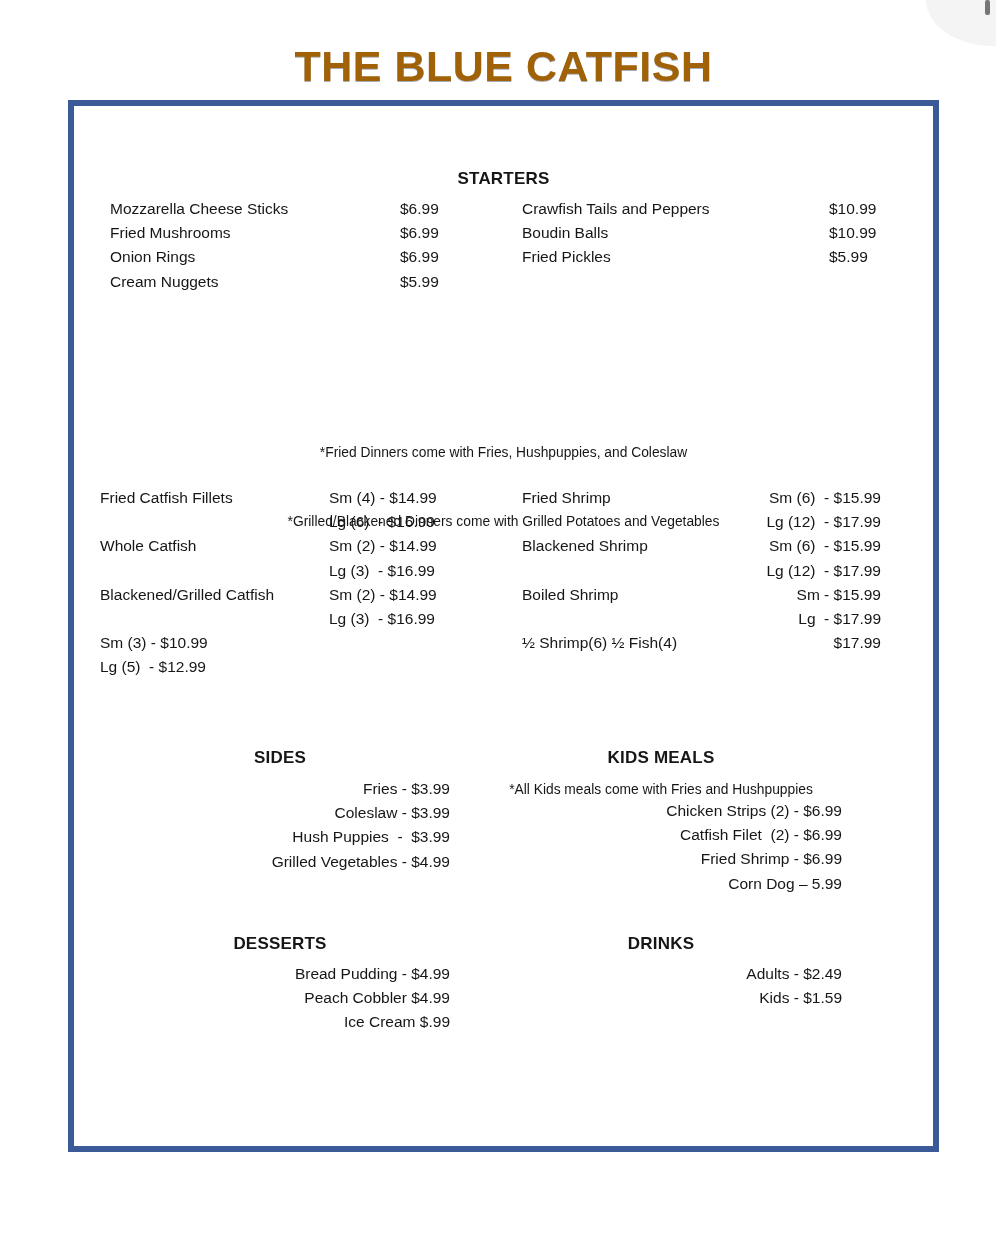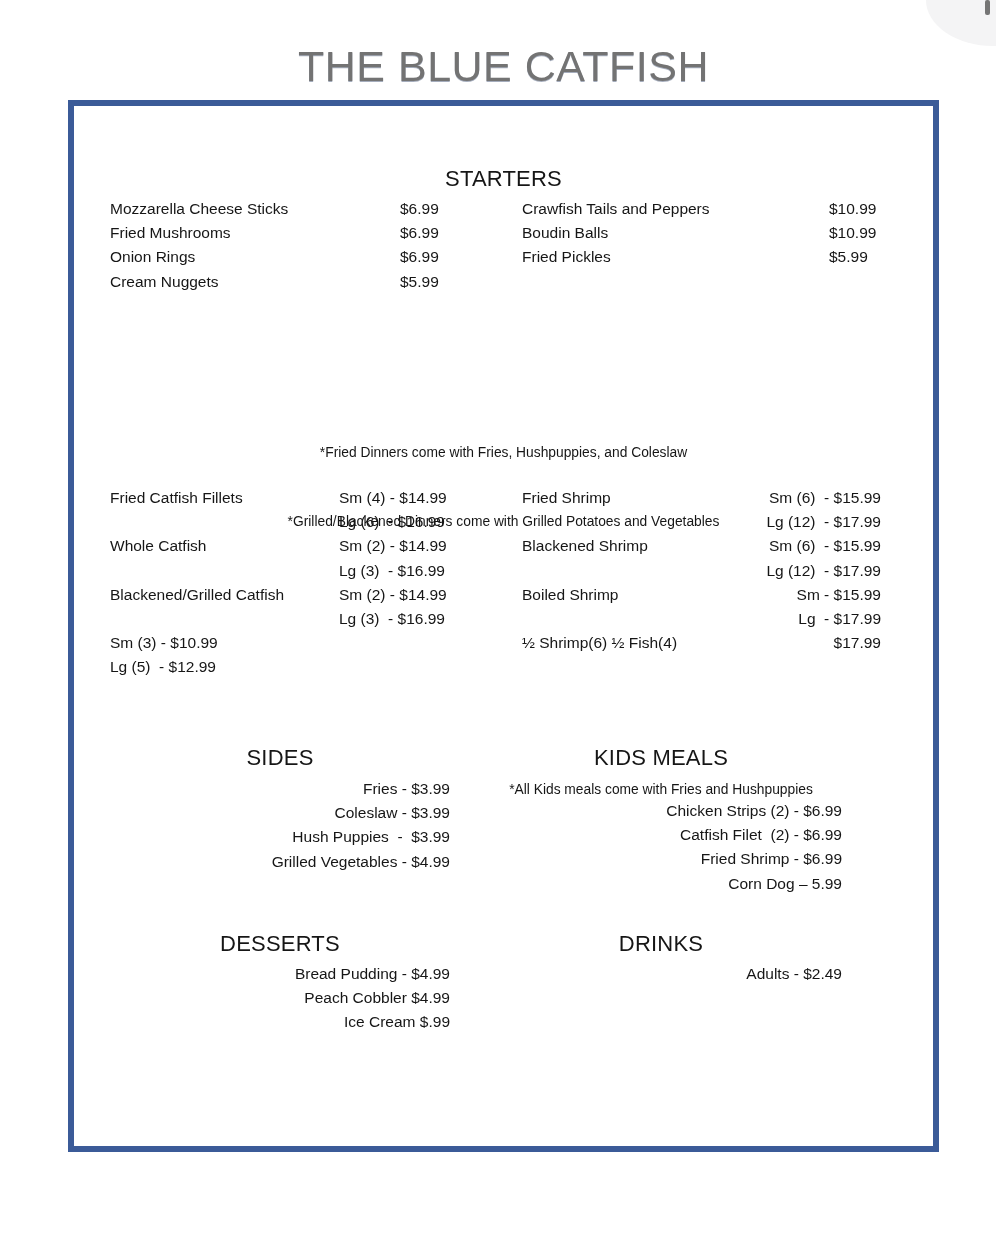--- a/index.html
+++ b/index.html
@@ -20,48 +20,48 @@
     border-bottom-left-radius:70px 48px;
   }
   .scroll-thumb {
     position:absolute; top:0; right:6px;
     width:5px; height:15px;
     background:#757575; border-radius:2px;
   }
   .title {
     position:absolute; left:68px; top:42px; width:871px;
     text-align:center;
-    font-size:43px; font-weight:400; letter-spacing:.5px;
-    color:#737373;
+    font-size:43px; font-weight:700; letter-spacing:.5px;
+    color:#a16207;
     text-shadow:0 1px 0 rgba(18,40,82,.38);
   }
   .menu-box {
     position:absolute; left:68px; top:100px;
     width:871px; height:1052px;
     border:6px solid #3b5b98; background:#ffffff;
   }
   .sec-heading {
     position:absolute; text-align:center;
-    font-size:22px; line-height:26px; font-weight:400;
+    font-size:17px; line-height:26px; font-weight:700;
     color:#161616; letter-spacing:.2px;
   }
   .center-full { left:68px; width:871px; }
   .notes {
     position:absolute; left:68px; width:871px;
     text-align:center; font-size:13.8px; line-height:23.3px;
     white-space:pre;
   }
   .pair-grid {
     position:absolute; display:grid;
     font-size:15.5px; line-height:24.2px;
   }
   .pair-grid .cell { white-space:pre; }
   .starters-left { left:110px; top:197px; width:390px; grid-template-columns:290px 1fr; }
   .starters-right { left:522px; top:197px; width:370px; grid-template-columns:307px 1fr; }
-  .dinners-left { left:110px; top:486px; width:382px; grid-template-columns:229px 1fr; }
+  .dinners-left { left:100px; top:486px; width:382px; grid-template-columns:229px 1fr; }
   .dinners-right { left:522px; top:486px; width:359px; grid-template-columns:244px 115px; }
   .dinners-right .price { text-align:right; }
   .item-list {
     position:absolute; text-align:right;
     font-size:15.5px; line-height:24.2px;
   }
   .item-list .line { white-space:pre; }
   .note-line {
     position:absolute; text-align:center;
     font-size:13.8px; line-height:22px; white-space:pre;
@@ -164,15 +164,16 @@
   <div class="sec-heading col-left" style="top:931px">DESSERTS</div>
   <div class="item-list col-left" style="top:962px">
     <div class="line">Bread Pudding - $4.99</div>
     <div class="line">Peach Cobbler $4.99</div>
     <div class="line">Ice Cream $.99</div>
   </div>
 
   <div class="sec-heading col-right" style="top:931px">DRINKS</div>
   <div class="item-list col-right" style="top:962px">
     <div class="line">Adults - $2.49</div>
+    <div class="line">Kids - $1.59</div>
   </div>
 
 </div>
 
 </body></html>

